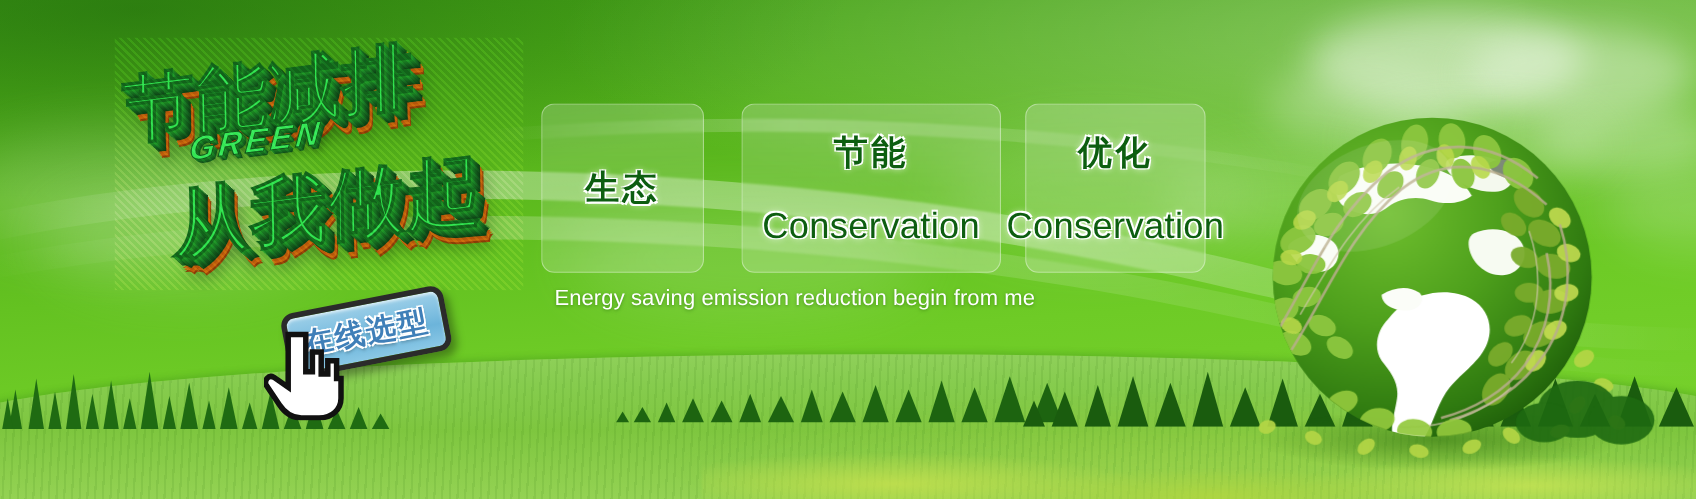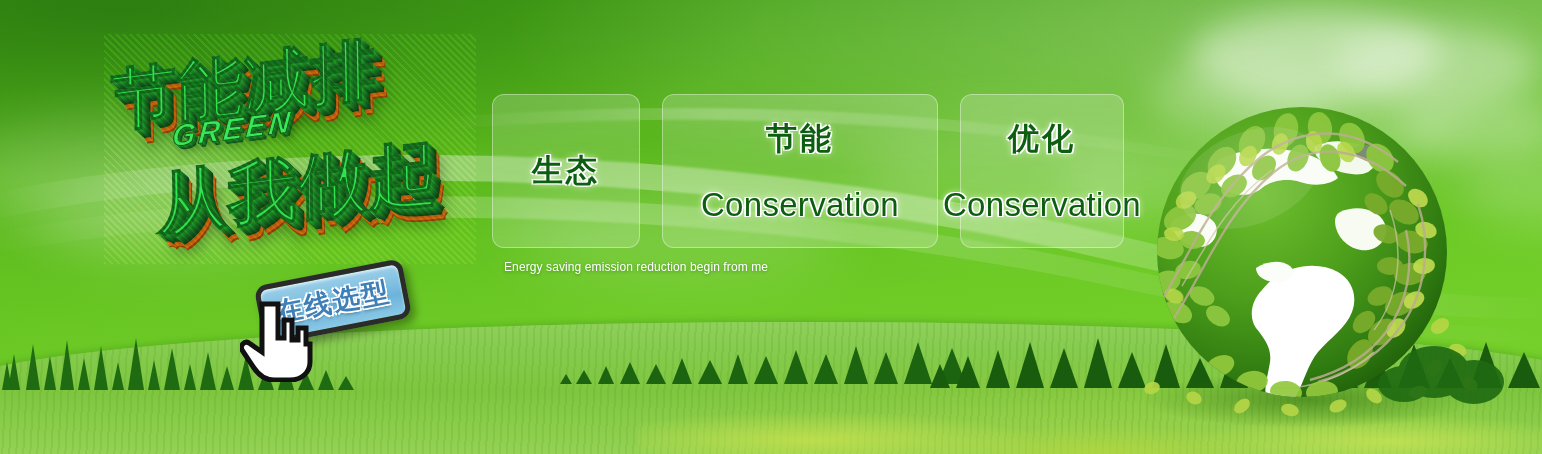--- a/index.html
+++ b/index.html
@@ -143,41 +143,41 @@
   .card{
     width:148px;height:154px;
     border-radius:12px;
     border:1px solid rgba(255,255,255,.38);
     background:linear-gradient(180deg, rgba(255,255,255,.20) 0%, rgba(255,255,255,.12) 50%, rgba(255,255,255,.18) 100%);
     display:flex;flex-direction:column;align-items:center;justify-content:center;
     gap:26px;
     cursor:pointer;
     backdrop-filter:blur(1px);
   }
-  .card.wide{width:276px;}
+  .card.wide{width:236px;margin-left:12px;}
   .card.wide2{width:164px;}
   .card-cn{
     font-size:31px;font-weight:bold;color:#0d5e10;letter-spacing:3px;
     text-shadow:
       -1.4px -1.4px 0 #fff, 1.4px -1.4px 0 #fff,
       -1.4px 1.4px 0 #fff, 1.4px 1.4px 0 #fff,
       0 0 7px rgba(255,255,255,.95);
     white-space:nowrap;
   }
   .card-en{
     font-size:33px;color:#0d5e10;letter-spacing:.3px;
     text-shadow:
       -1.4px -1.4px 0 #fff, 1.4px -1.4px 0 #fff,
       -1.4px 1.4px 0 #fff, 1.4px 1.4px 0 #fff,
       0 0 7px rgba(255,255,255,.95);
     white-space:nowrap;
   }
   .tagline{
     position:absolute;left:504px;top:260px;
-    font-size:12px;color:#ffffff;letter-spacing:.1px;
+    font-size:20px;color:#ffffff;letter-spacing:.1px;
     text-shadow:0 1px 3px rgba(30,90,10,.5);
     white-space:nowrap;
   }
 
   
   .globe-wrap{position:absolute;left:1122px;top:100px;width:400px;height:346px;}
 </style>
 </head>
 <body>
 

